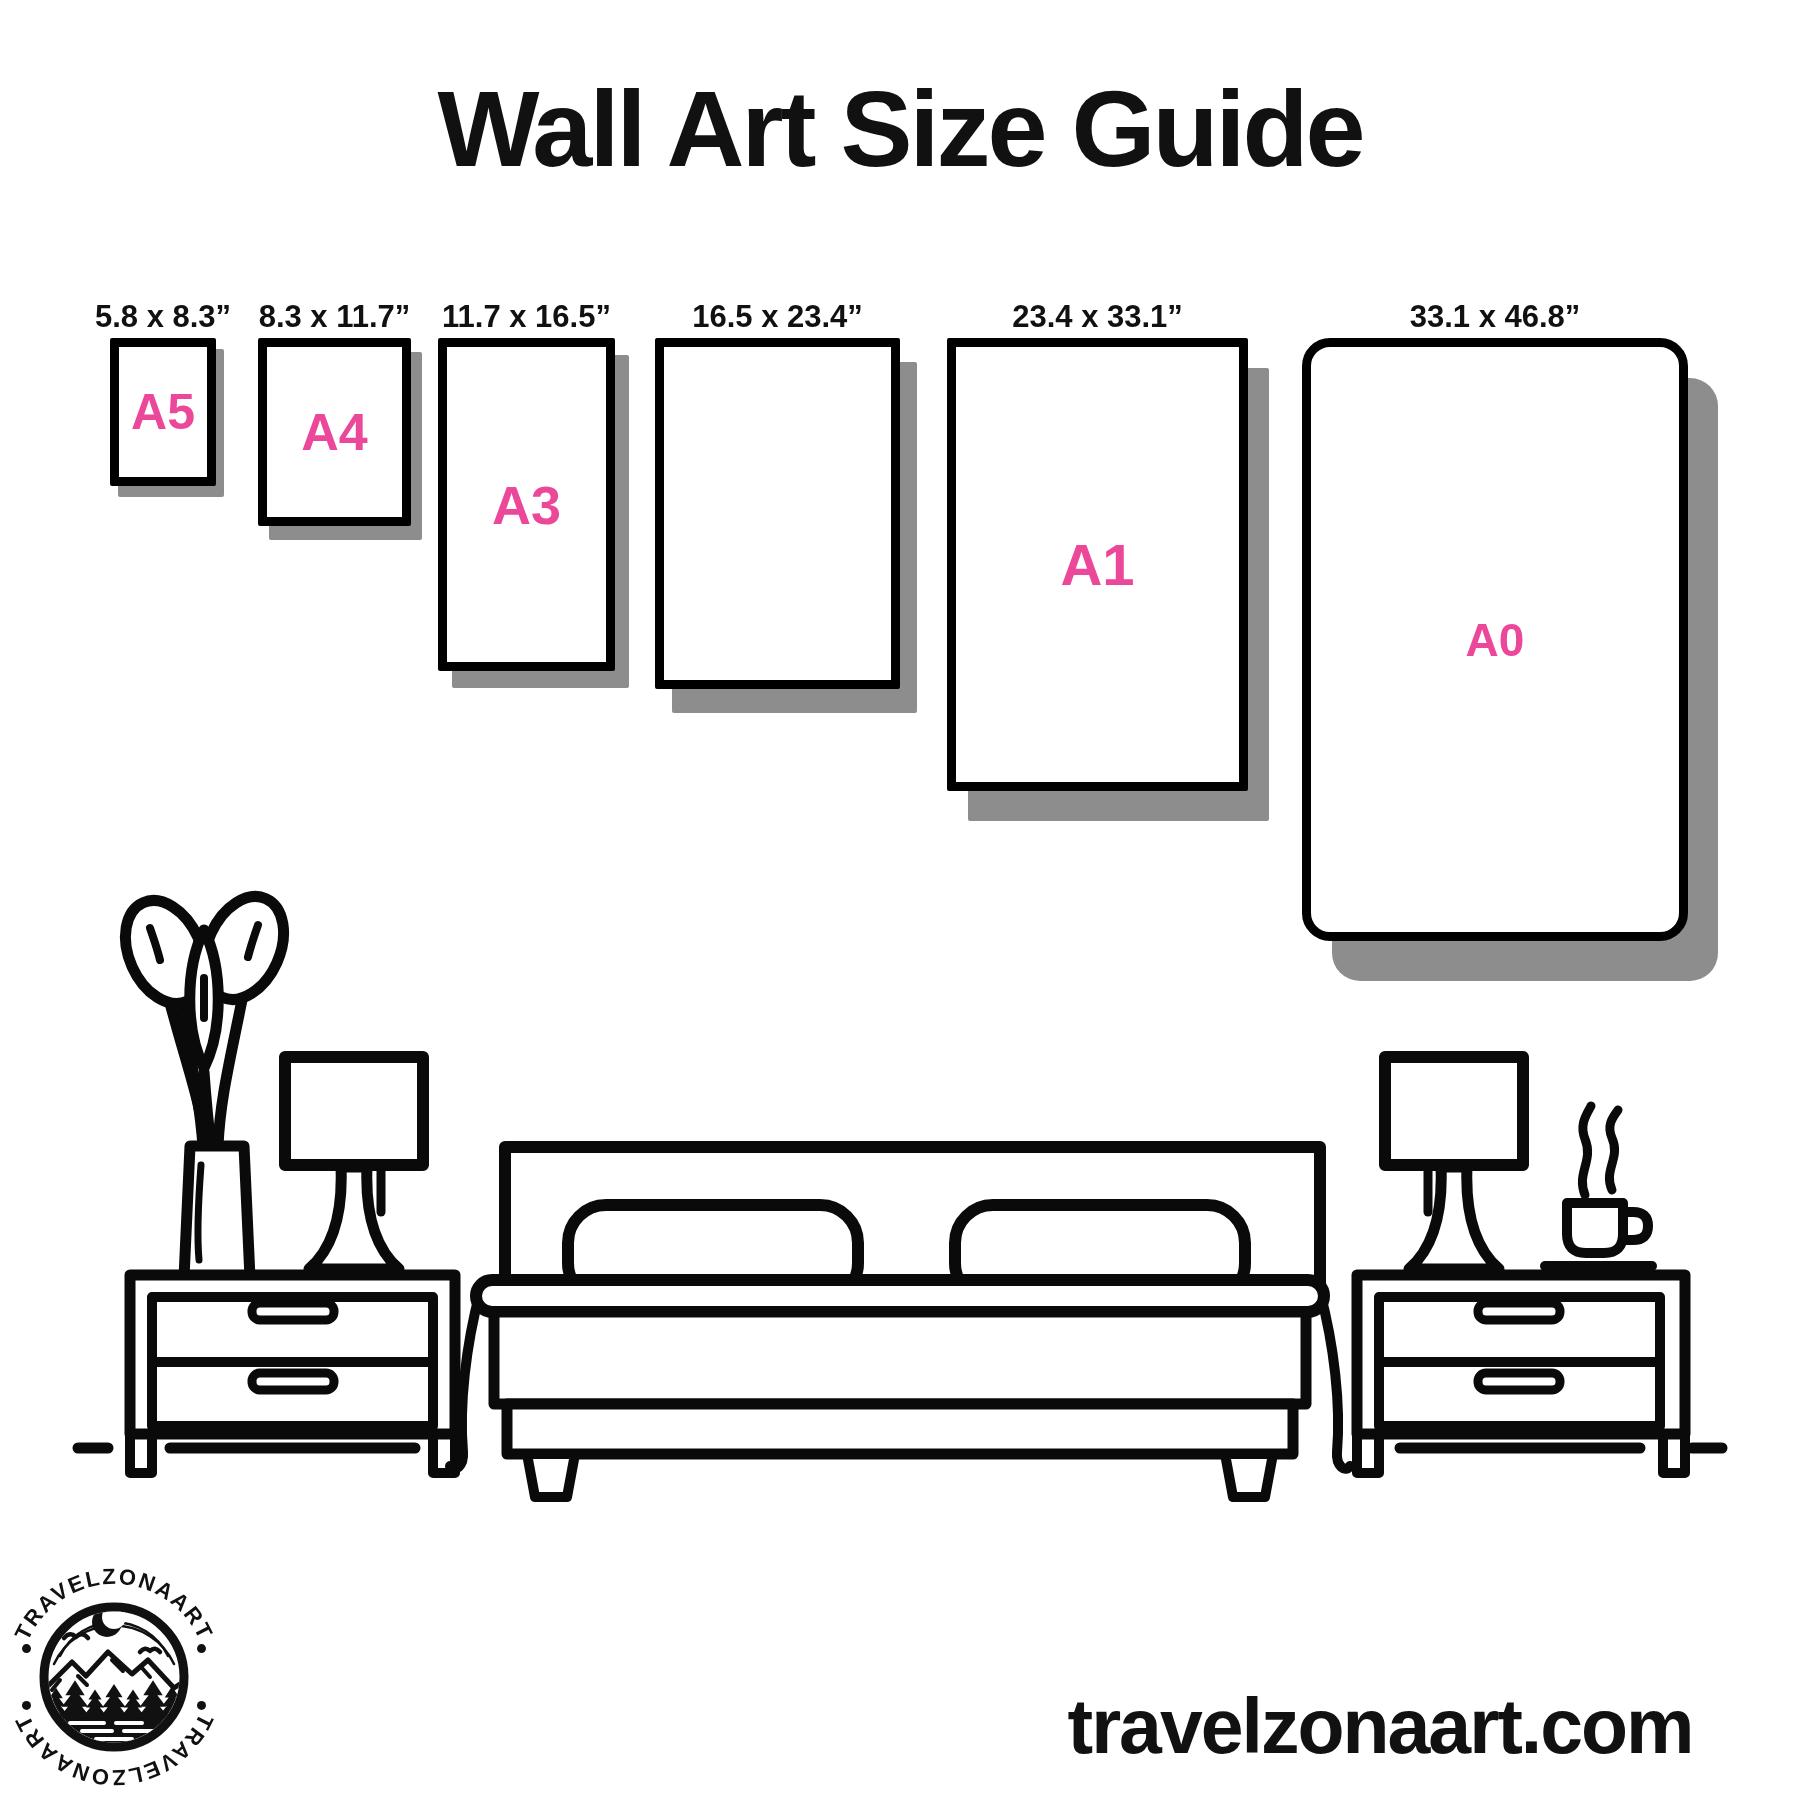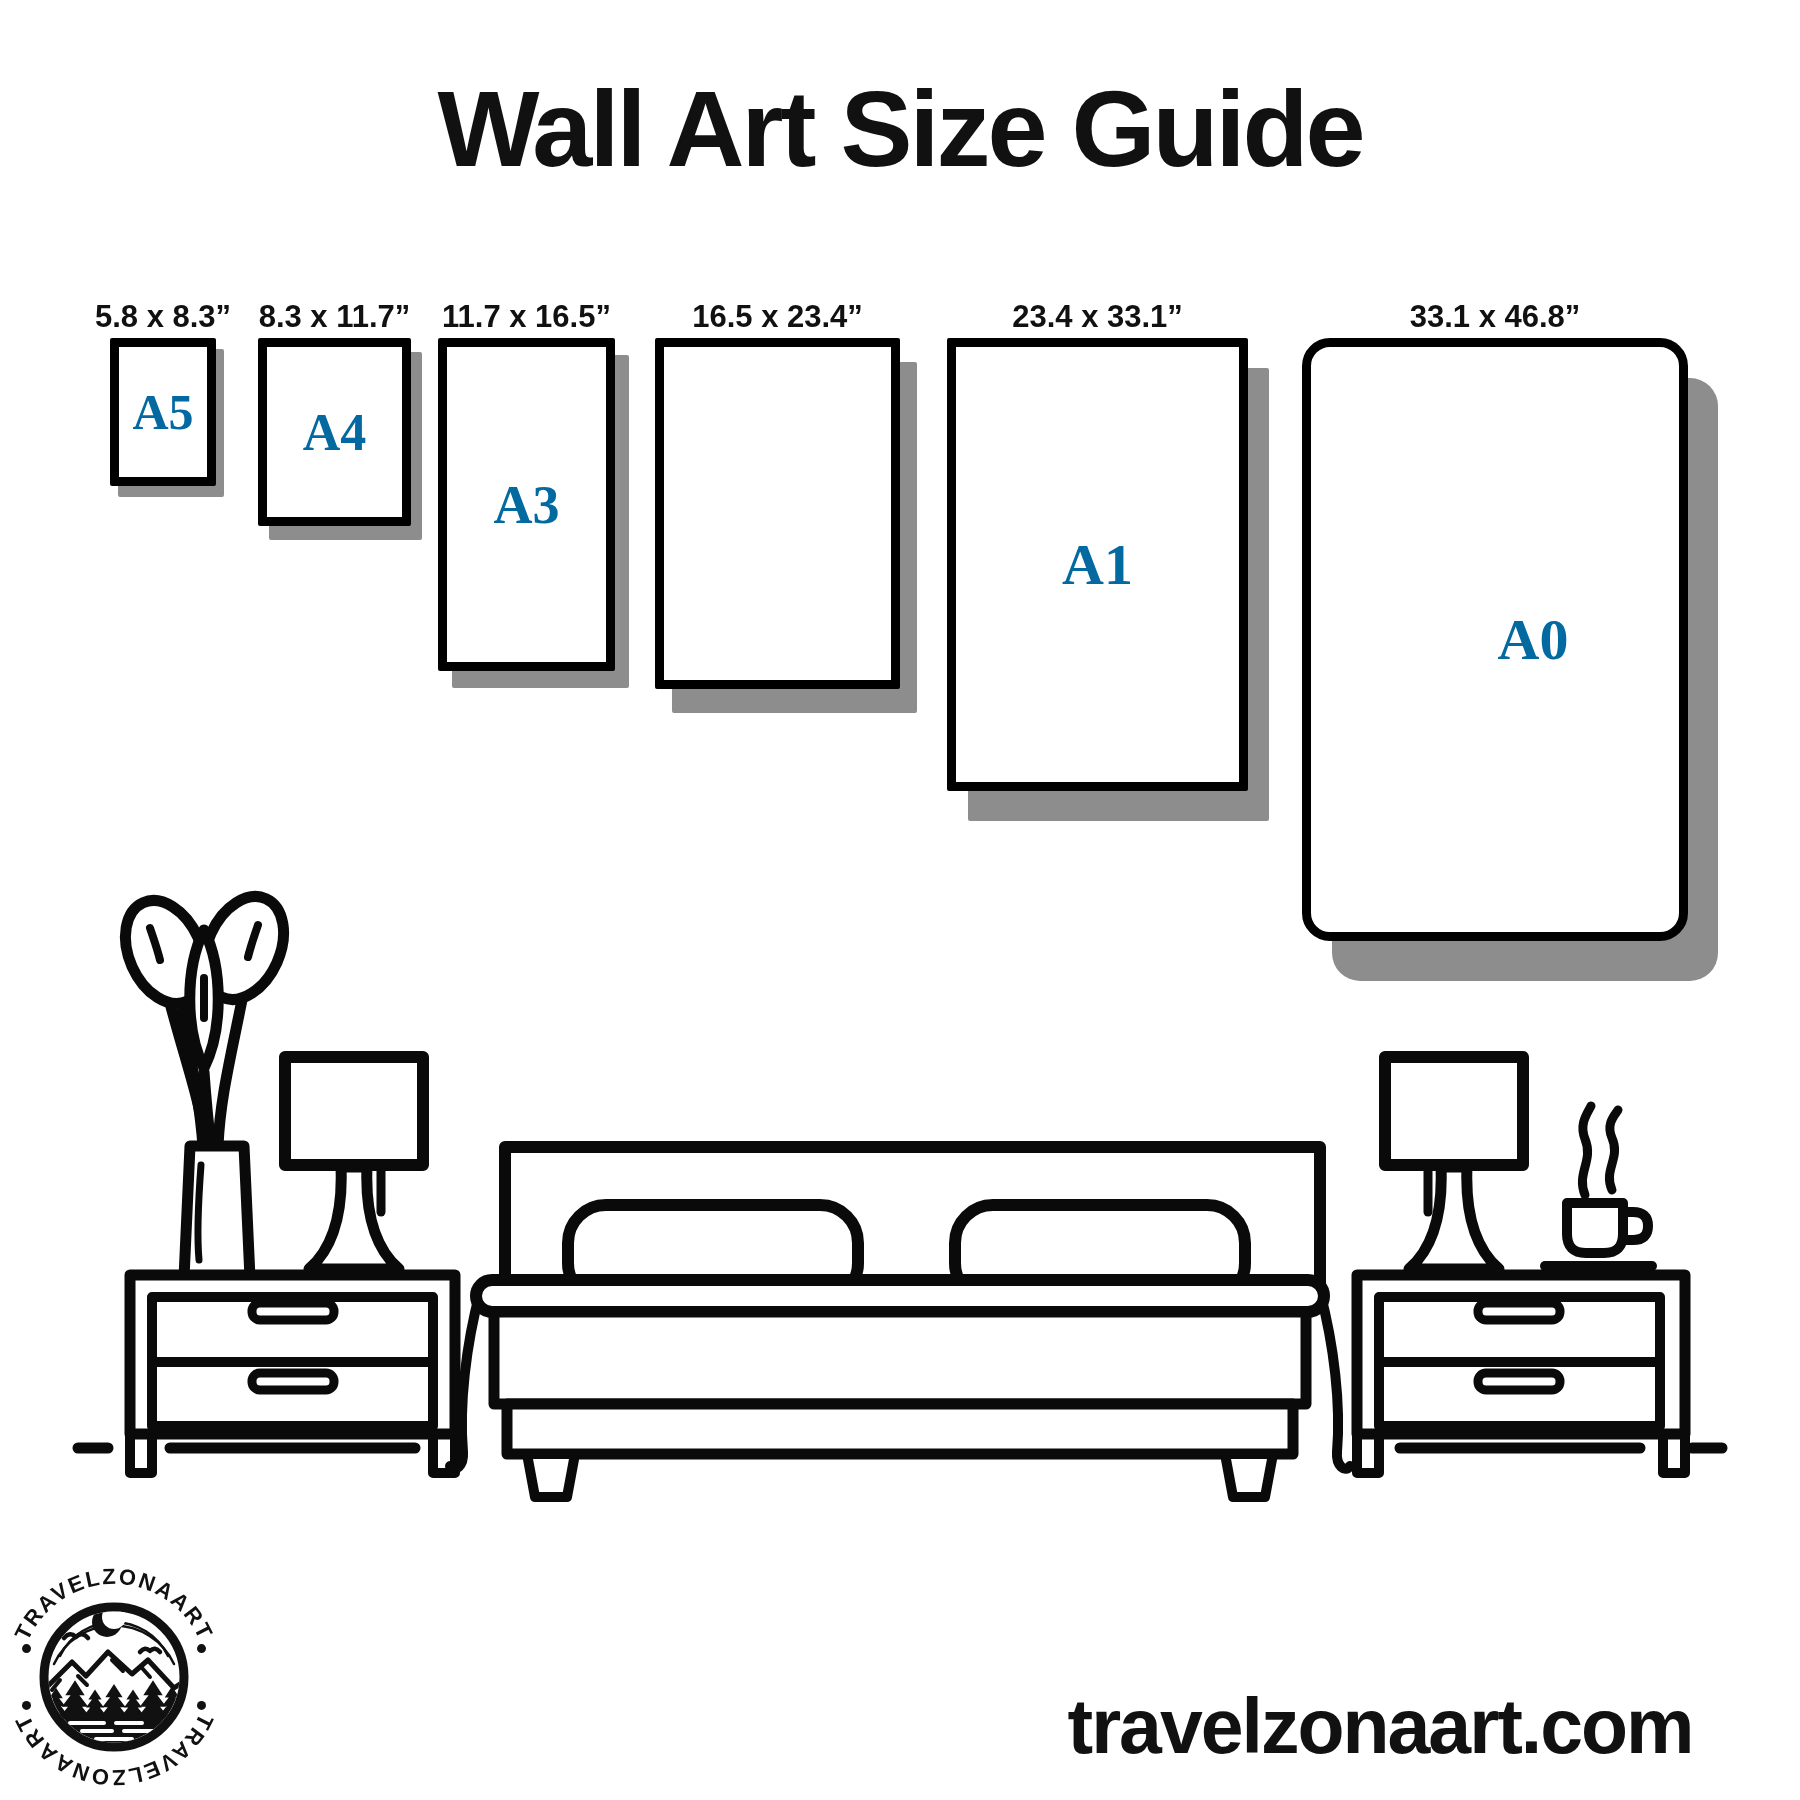--- a/index.html
+++ b/index.html
@@ -6,21 +6,21 @@
   body{width:1800px;height:1800px;position:relative;overflow:hidden;
        font-family:"Liberation Sans", sans-serif;color:#0a0a0a;}
   .page-title{position:absolute;left:0;top:66px;width:1800px;text-align:center;
       font-size:108px;font-weight:bold;letter-spacing:-3px;color:#111;}
   #frames{position:absolute;left:0;top:0;width:1800px;height:1800px;}
   .frame{position:absolute;box-sizing:border-box;background:#fff;
       border:9px solid #000;border-radius:2px;}
   .frame .size-label{position:absolute;bottom:calc(100% + 12px);left:50%;
       transform:translateX(-50%);white-space:nowrap;font-size:31px;font-weight:bold;color:#111;}
   .frame .frame-label{position:absolute;left:0;top:0;width:100%;height:100%;
-      display:flex;align-items:center;justify-content:center;font-weight:bold;color:#0369a1;font-family:Liberation Serif, serif;}
+      display:flex;align-items:center;justify-content:center;font-weight:bold;color:#ec4899;}
   #scene{position:absolute;left:60px;top:850px;}
   #logo{position:absolute;left:8px;top:1560px;}
   .website{position:absolute;left:1020px;top:1682px;width:720px;text-align:center;
       font-size:77px;font-weight:bold;letter-spacing:-2px;color:#111;}
 </style>
 </head>
 <body>
 
 <div class="page-title">Wall Art Size Guide</div>
 
@@ -39,21 +39,21 @@
   </div>
     <div class="frame" style="left: 655px; top: 338px; width: 245px; height: 351px; border-color: rgb(0, 0, 0); background: rgb(255, 255, 255); box-shadow: rgb(141, 141, 141) 17px 24px 0px 0px;">
     <div class="size-label">16.5 x 23.4”</div>
   </div>
     <div class="frame" style="left: 947px; top: 338px; width: 301px; height: 453px; border-color: rgb(0, 0, 0); background: rgb(255, 255, 255); box-shadow: rgb(141, 141, 141) 21px 30px 0px 0px;">
     <div class="size-label">23.4 x 33.1”</div>
     <div class="frame-label" style="font-size: 58px;">A1</div>
   </div>
     <div class="frame" style="left: 1302px; top: 338px; width: 386px; height: 603px; border-color: rgb(0, 0, 0); background: rgb(255, 255, 255); box-shadow: rgb(141, 141, 141) 30px 40px 0px 0px; border-radius: 28px;">
     <div class="size-label">33.1 x 46.8”</div>
-    <div class="frame-label" style="font-size: 58px; padding-left: 38px;">A0</div>
+    <div class="frame-label" style="font-size: 46px;">A0</div>
   </div>
   </div>
 
 <svg id="scene" width="1690" height="660" viewBox="60 850 1690 660" fill="none" stroke="#0a0a0a" stroke-width="11" stroke-linecap="round" stroke-linejoin="round">
 
   <g>
     <path d="M 170,1003 C 185,1060 200,1100 206,1146"></path>
     <path d="M 182,1012 C 192,1065 200,1105 203,1146"></path>
     <path d="M 204,1072 C 206,1100 208,1122 211,1146"></path>
     <path d="M 242,1000 C 230,1060 220,1100 218,1146"></path>

